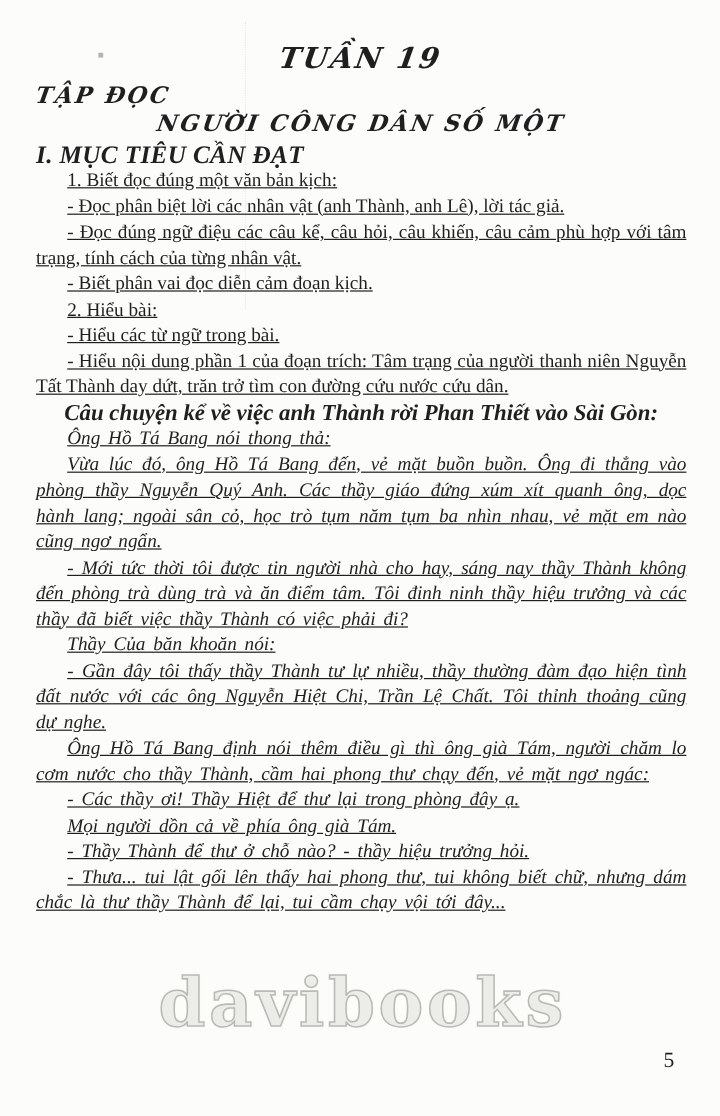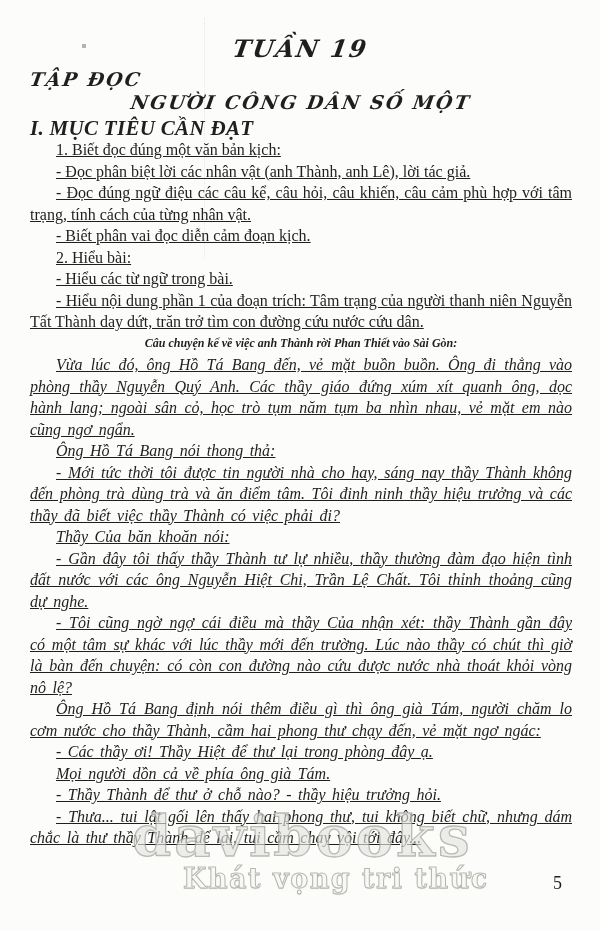--- a/index.html
+++ b/index.html
@@ -37,21 +37,21 @@
     margin:0;
     font-size:16px;
     line-height:21.5px;
     text-align:justify;
     text-indent:26px;
     text-decoration:underline;
   }
   p.story { font-style:italic; word-spacing:2.5px; }
   p.story-title {
     margin:0;
-    font-size:12px;
+    font-size:19px;
     line-height:21.5px;
     text-align:center;
     font-weight:bold;
     font-style:italic;
     text-indent:0;
   }
   
   .wm { position:absolute; z-index:2; pointer-events:none; }
   .wm-brand {
     left:132px; top:806px;
@@ -116,32 +116,30 @@
     <p class="body">- Đọc phân biệt lời các nhân vật (anh Thành, anh Lê), lời tác giả.</p>
     <p class="body">- Đọc đúng ngữ điệu các câu kể, câu hỏi, câu khiến, câu cảm phù hợp với tâm trạng, tính cách của từng nhân vật.</p>
     <p class="body">- Biết phân vai đọc diễn cảm đoạn kịch.</p>
     <p class="body">2. Hiểu bài:</p>
     <p class="body">- Hiểu các từ ngữ trong bài.</p>
     <p class="body">- Hiểu nội dung phần 1 của đoạn trích: Tâm trạng của người thanh niên Nguyễn Tất Thành day dứt, trăn trở tìm con đường cứu nước cứu dân.</p>
 
 
     <p class="story-title">Câu chuyện kể về việc anh Thành rời Phan Thiết vào Sài Gòn:</p>
 
+    <p class="body story">Ông Hồ Tá Bang nói thong thả:</p>
     <p class="body story">Vừa lúc đó, ông Hồ Tá Bang đến, vẻ mặt buồn buồn. Ông đi thẳng vào phòng thầy Nguyễn Quý Anh. Các thầy giáo đứng xúm xít quanh ông, dọc hành lang; ngoài sân cỏ, học trò tụm năm tụm ba nhìn nhau, vẻ mặt em nào cũng ngơ ngẩn.</p>
-    <p class="body story">Ông Hồ Tá Bang nói thong thả:</p>
     <p class="body story">- Mới tức thời tôi được tin người nhà cho hay, sáng nay thầy Thành không đến phòng trà dùng trà và ăn điểm tâm. Tôi đinh ninh thầy hiệu trưởng và các thầy đã biết việc thầy Thành có việc phải đi?</p>
     <p class="body story">Thầy Của băn khoăn nói:</p>
     <p class="body story">- Gần đây tôi thấy thầy Thành tư lự nhiều, thầy thường đàm đạo hiện tình đất nước với các ông Nguyễn Hiệt Chi, Trần Lệ Chất. Tôi thỉnh thoảng cũng dự nghe.</p>
-    <p class="body story">- Tôi cũng ngờ ngợ cái điều mà thầy Của nhận xét: thầy Thành gần đây có một tâm sự khác với lúc thầy mới đến trường. Lúc nào thầy có chút thì giờ là bàn đến chuyện: có còn con đường nào cứu được nước nhà thoát khỏi vòng nô lệ?</p>
     <p class="body story">Ông Hồ Tá Bang định nói thêm điều gì thì ông già Tám, người chăm lo cơm nước cho thầy Thành, cầm hai phong thư chạy đến, vẻ mặt ngơ ngác:</p>
     <p class="body story">- Các thầy ơi! Thầy Hiệt để thư lại trong phòng đây ạ.</p>
     <p class="body story">Mọi người dồn cả về phía ông già Tám.</p>
     <p class="body story">- Thầy Thành để thư ở chỗ nào? - thầy hiệu trưởng hỏi.</p>
     <p class="body story">- Thưa... tui lật gối lên thấy hai phong thư, tui không biết chữ, nhưng dám chắc là thư thầy Thành để lại, tui cầm chạy vội tới đây...</p>
 
   </div>
 
   <div class="wm wm-brand">davibooks</div>
-  <div class="wm wm-slogan">Khát vọng tri thức</div>
 
   <div class="page-number">5</div>
 
 </div>
 
 </body></html>

